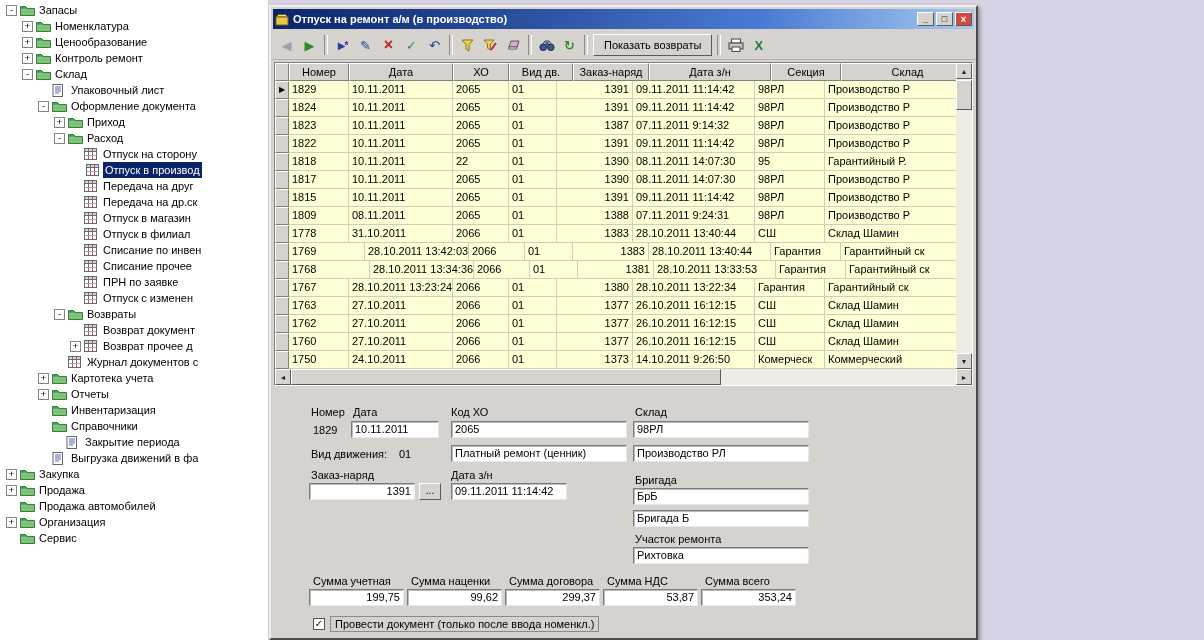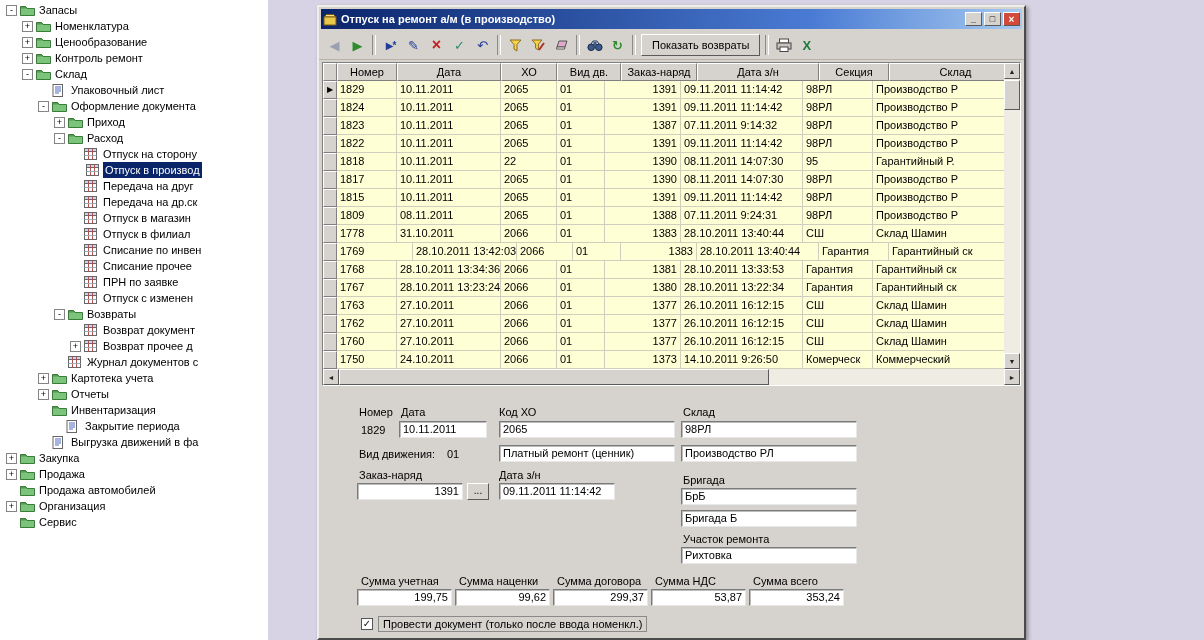--- a/index.html
+++ b/index.html
@@ -15,21 +15,21 @@
   .tree-row{height:16px;line-height:16px;display:flex;align-items:center;white-space:nowrap;cursor:default;}
   .exp{width:11px;height:11px;box-sizing:border-box;border:1px solid #848484;background:#fff;
        font-size:9px;line-height:8px;text-align:center;margin-right:3px;flex:0 0 auto;color:#000;}
   .exp-sp{width:14px;flex:0 0 auto;}
   .ticon{width:17px;flex:0 0 auto;display:inline-flex;align-items:center;}
   .tlabel{padding:0 2px;}
   .tlabel.sel{background:#0a246a;color:#fff;}
   
   .window{position:absolute;left:269px;top:5px;width:709px;height:635px;box-sizing:border-box;
     background:#d6d3ce;border:2px solid;border-color:#f0eee8 #4a4a4a #4a4a4a #f0eee8;
-    box-shadow:2px 2px 4px rgba(0,0,0,0.35);margin-left:48px;}
+    box-shadow:2px 2px 4px rgba(0,0,0,0.35);}
   .title-bar{height:20px;margin:2px;display:flex;align-items:center;
     background:linear-gradient(to right,#0a246a,#4a7bd4 70%,#a6caf0);padding:0 2px;}
   .title-icon{width:14px;height:13px;margin-right:4px;display:inline-flex;}
   .title-text{color:#fff;font-weight:bold;font-size:11px;flex:1;white-space:nowrap;overflow:hidden;}
   .win-btn{width:17px;height:14px;box-sizing:border-box;margin-left:2px;display:flex;align-items:center;justify-content:center;
     background:#d6d3ce;border:1px solid;border-color:#fff #5a5a5a #5a5a5a #fff;font-size:9px;font-weight:bold;color:#111;cursor:default;}
   .win-btn.close{background:#d24a3a;color:#fff;font-size:10px;}
   
   .toolbar{height:28px;display:flex;align-items:center;padding:0 4px;border-bottom:1px solid #b8b4ac;}
   .tb-ic{width:23px;height:22px;display:inline-flex;align-items:center;justify-content:center;font-size:13px;cursor:default;flex:0 0 auto;}
@@ -370,20 +370,30 @@
     <div class="tree-row" style="padding-left: 38px;">
       <span class="exp-sp"></span>
       <span class="ticon">
         <svg width="15" height="12" viewBox="0 0 15 12">
           <path d="M0.5 2.5 h5 l1.5 2 h7.5 v7 h-14z" fill="#7cc47c" stroke="#3a7a3a"></path>
           <path d="M0.5 2.5 h5 l1 1.3 h-6z" fill="#b2e0b2" stroke="#3a7a3a"></path>
         </svg>
       </span>
       <span class="tlabel">Инвентаризация</span>
     </div>
+    <div class="tree-row" style="padding-left: 38px;">
+      <span class="exp-sp"></span>
+      <span class="ticon">
+        <svg width="15" height="12" viewBox="0 0 15 12">
+          <path d="M0.5 2.5 h5 l1.5 2 h7.5 v7 h-14z" fill="#7cc47c" stroke="#3a7a3a"></path>
+          <path d="M0.5 2.5 h5 l1 1.3 h-6z" fill="#b2e0b2" stroke="#3a7a3a"></path>
+        </svg>
+      </span>
+      <span class="tlabel">Справочники</span>
+    </div>
     <div class="tree-row" style="padding-left: 52px;">
       <span class="exp-sp"></span>
       <span class="ticon">
         <svg width="12" height="13" viewBox="0 0 12 13">
           <rect x="1" y="0.5" width="9.5" height="12" fill="#fff" stroke="#666"></rect>
           <line x1="3" y1="3" x2="9" y2="3" stroke="#4a6ac0"></line>
           <line x1="3" y1="5" x2="9" y2="5" stroke="#4a6ac0"></line>
           <line x1="3" y1="7" x2="9" y2="7" stroke="#4a6ac0"></line>
           <line x1="3" y1="9" x2="7" y2="9" stroke="#4a6ac0"></line>
         </svg>
@@ -638,21 +648,21 @@
           <div class="t-cell" style="width:104px">28.10.2011 13:42:03</div>
           <div class="t-cell" style="width:56px">2066</div>
           <div class="t-cell" style="width:48px">01</div>
           <div class="t-cell tr-r" style="width:76px">1383</div>
           <div class="t-cell" style="width:122px">28.10.2011 13:40:44</div>
           <div class="t-cell" style="width:70px">Гарантия</div>
           <div class="t-cell" style="width:133px">Гарантийный ск</div>
         </div>
         <div class="t-row">
           <div class="t-cell t-sel" style="width:14px"></div>
-          <div class="t-cell" style="width:60px">1768</div>
+          <div class="t-cell" style="width:81px">1768</div>
           <div class="t-cell" style="width:104px">28.10.2011 13:34:36</div>
           <div class="t-cell" style="width:56px">2066</div>
           <div class="t-cell" style="width:48px">01</div>
           <div class="t-cell tr-r" style="width:76px">1381</div>
           <div class="t-cell" style="width:122px">28.10.2011 13:33:53</div>
           <div class="t-cell" style="width:70px">Гарантия</div>
           <div class="t-cell" style="width:133px">Гарантийный ск</div>
         </div>
         <div class="t-row">
           <div class="t-cell t-sel" style="width:14px"></div>

